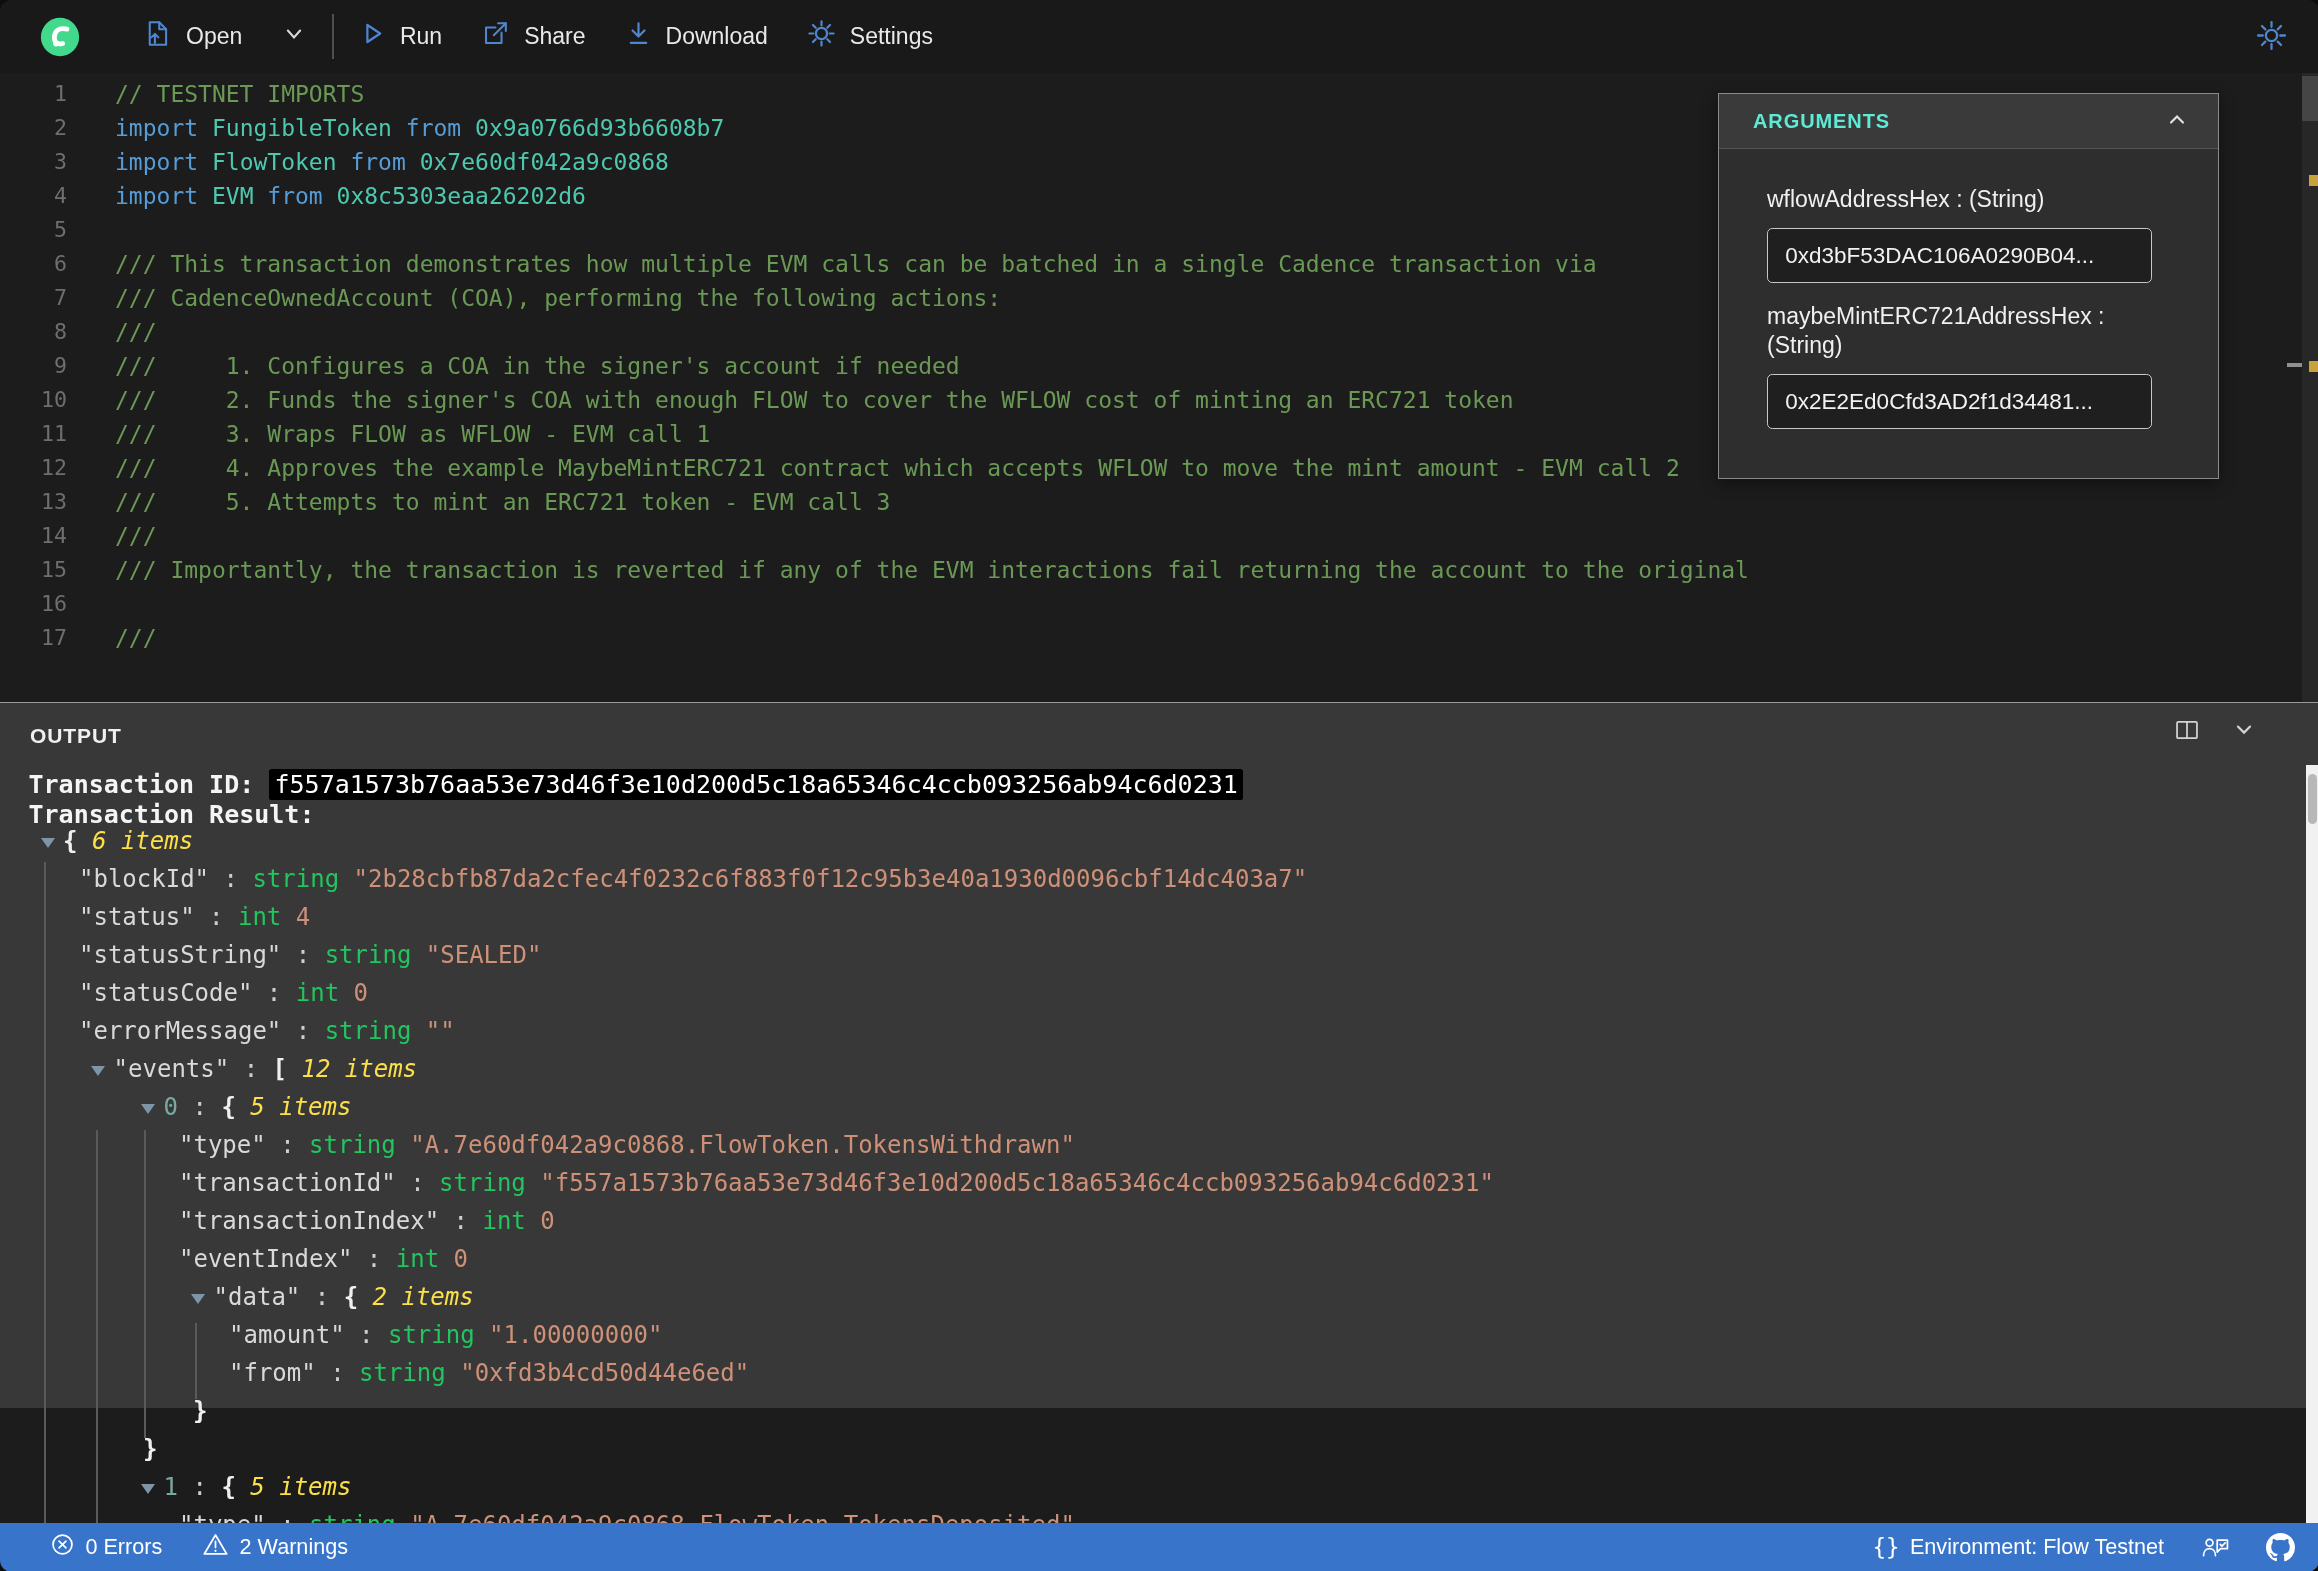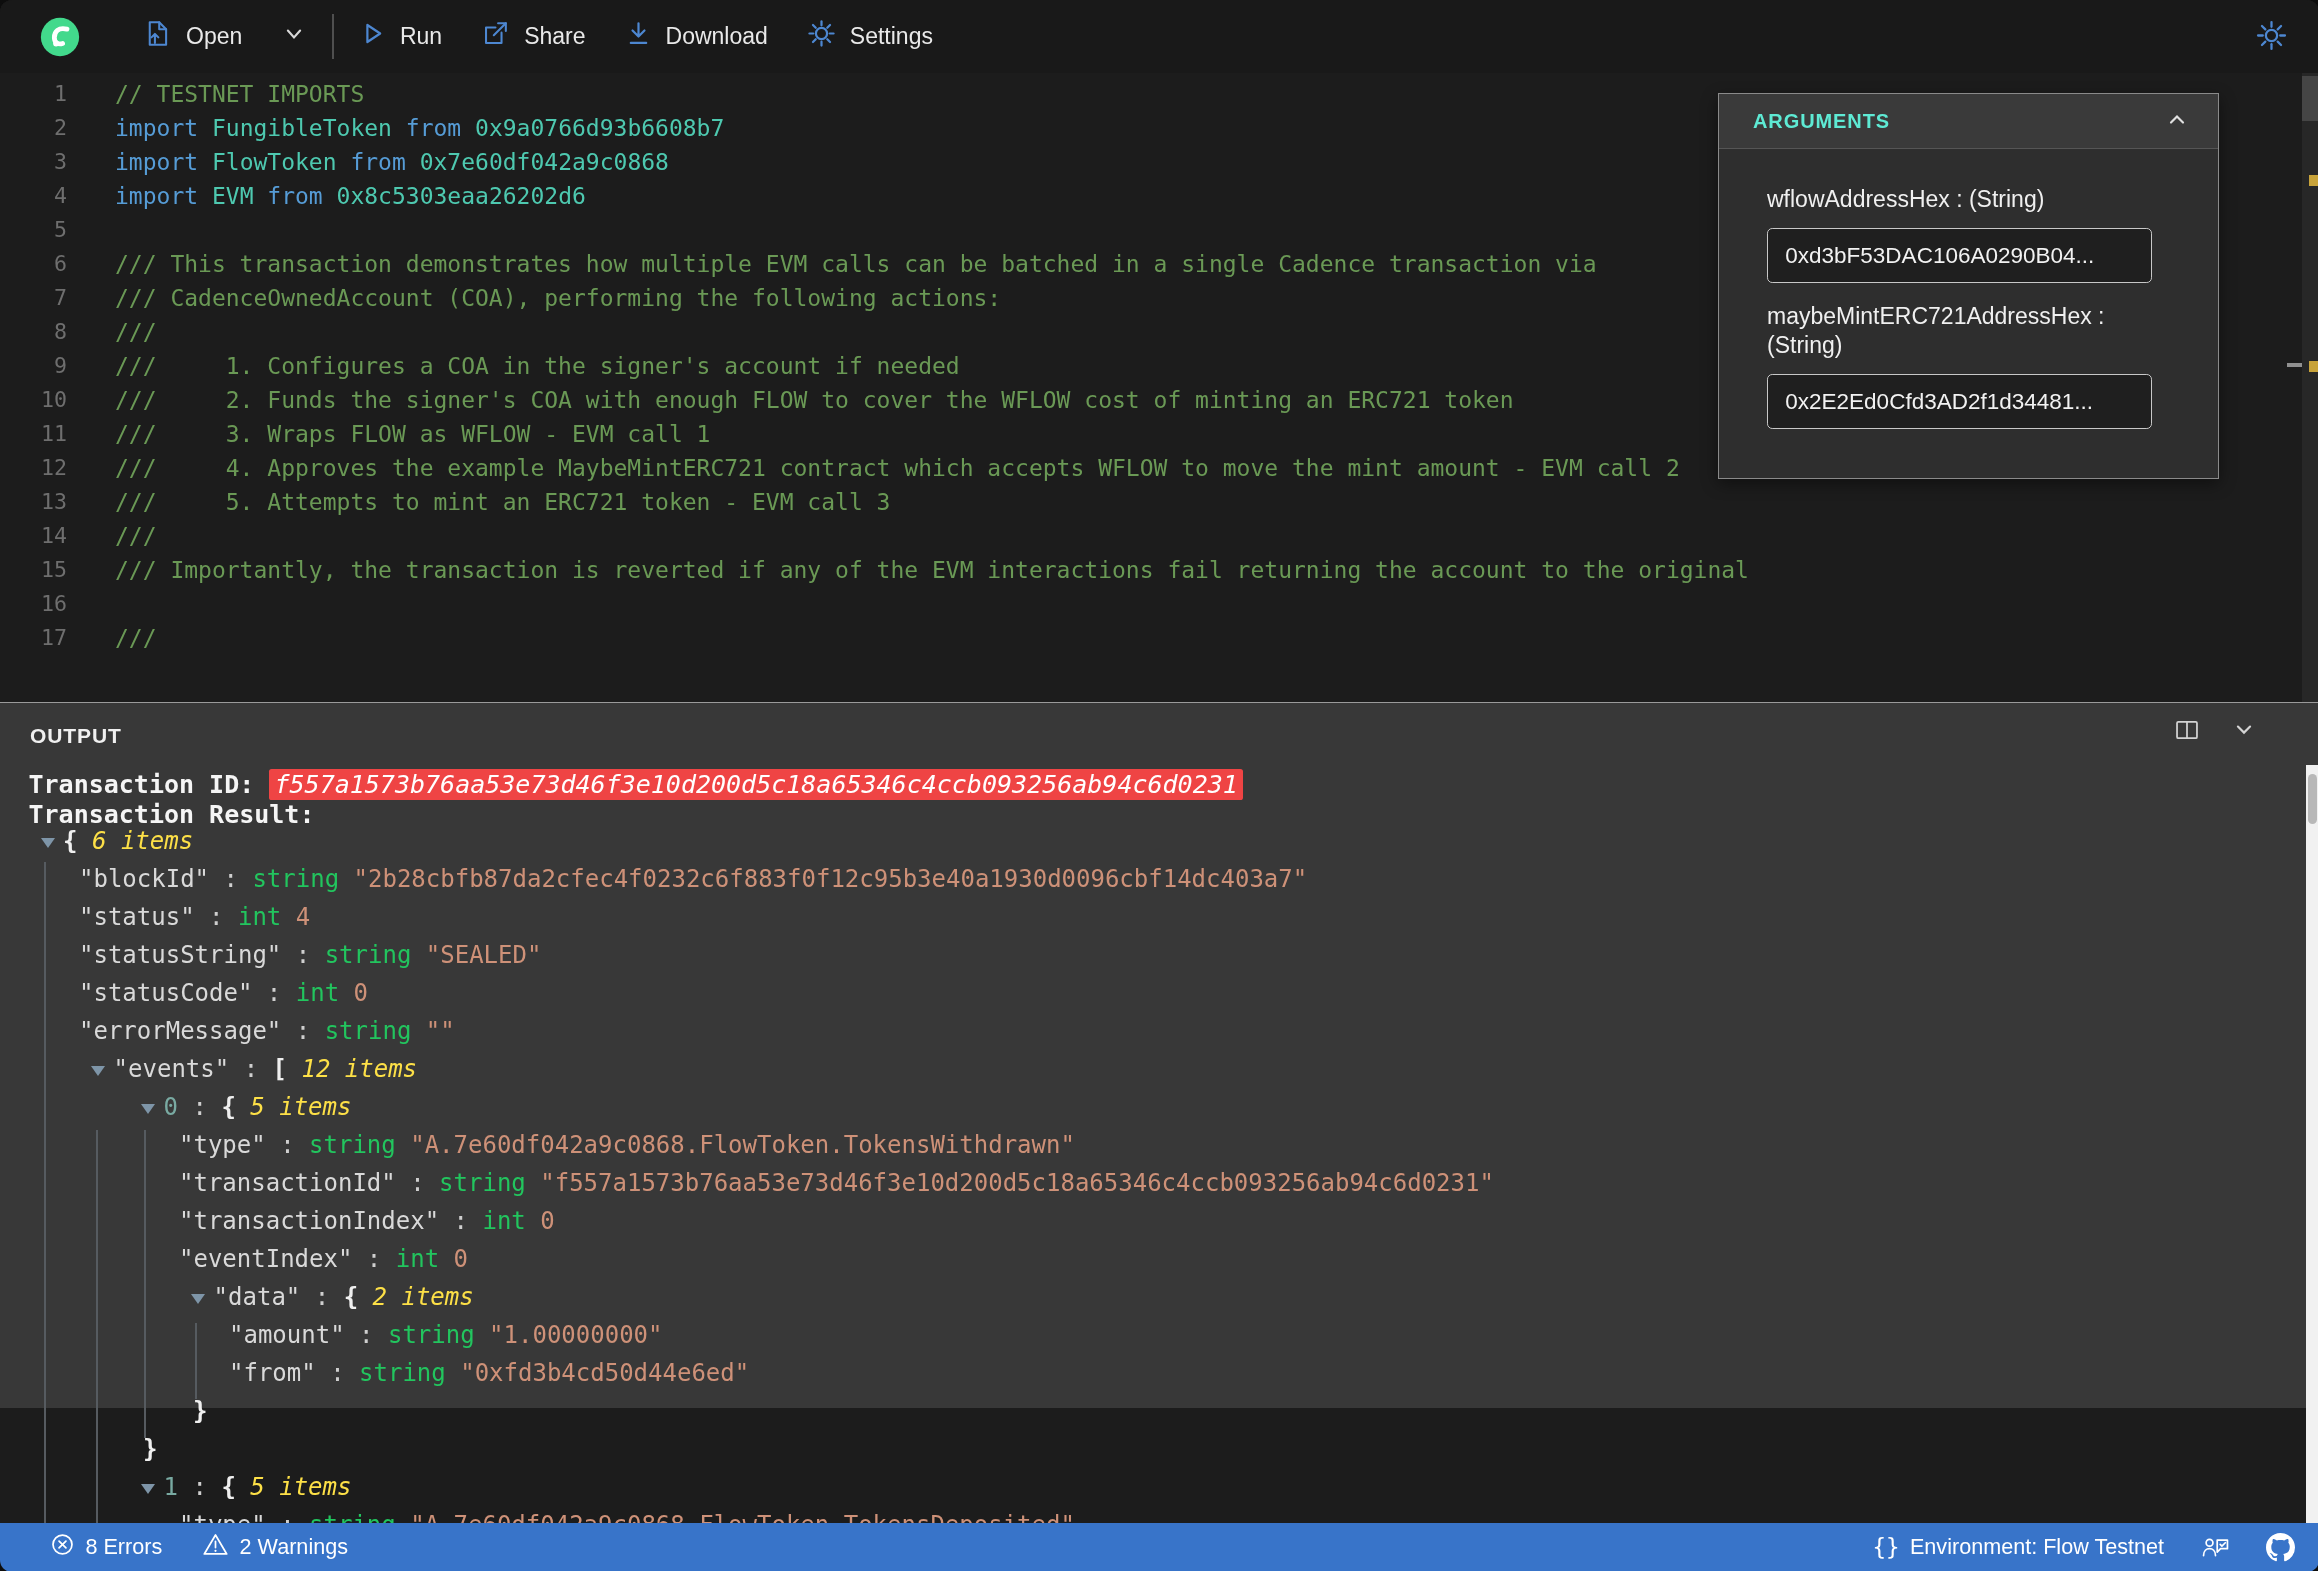--- a/index.html
+++ b/index.html
@@ -51,21 +51,21 @@
   .output{position:absolute;left:0;top:702px;width:100%;height:706px;background:#383838;
           border-top:1.7px solid #9a9a9a;box-sizing:border-box;
           font-family:"DejaVu Sans Mono",monospace;}
   .out-title{position:absolute;left:30px;top:21px;font-family:"Liberation Sans",sans-serif;
              font-size:21px;font-weight:bold;letter-spacing:0.9px;color:#f0f0f0;}
   .oh-btn{position:absolute;top:14px;background:none;border:none;cursor:pointer;padding:0;}
   .oh-split{right:119px;}
   .oh-chev{right:62px;}
   .txline{position:absolute;left:28.5px;top:66px;font-size:25px;line-height:31px;color:#f5f5f5;white-space:pre;}
   .txlabel{font-weight:bold;}
-  .sel{background:#ef4444;color:#ffffff;border-radius:2.6px;padding:0.9px 5.2px;font-style:italic;}
+  .sel{background:#000000;color:#ffffff;border-radius:2.6px;padding:0.9px 5.2px;}
   .resline{position:absolute;left:28.5px;top:97px;font-size:25px;font-weight:bold;color:#f5f5f5;}
   .tree{position:absolute;left:0;top:119px;width:2291px;height:702px;overflow:hidden;font-size:24px;}
   .trow{height:38px;display:flex;align-items:center;white-space:pre;}
   .tri{width:0;height:0;border-left:7.8px solid transparent;border-right:7.8px solid transparent;
        border-top:10.4px solid #7e95a8;margin:3.5px 8.6px 0 12px;flex:0 0 auto;cursor:pointer;}
   .tk-key{color:#d9d9d9;}
   .tk-pun{color:#cfcfcf;}
   .tk-typ{color:#22c55e;}
   .tk-str{color:#ce9178;}
   .tk-items{color:#fde047;font-style:italic;}
@@ -277,21 +277,21 @@
 
   <div class="statusbar">
     <div class="sitem">
       <span>
         <svg width="25" height="25" viewBox="0 0 29 29" fill="none" stroke="#ffffff" stroke-width="2" stroke-linecap="round">
           <circle cx="14.5" cy="14.5" r="11"></circle>
           <line x1="10.5" y1="10.5" x2="18.5" y2="18.5"></line>
           <line x1="18.5" y1="10.5" x2="10.5" y2="18.5"></line>
         </svg>
       </span>
-      <span>8 Errors</span>
+      <span>0 Errors</span>
     </div>
     <div class="sitem">
       <span>
         <svg width="27" height="25" viewBox="0 0 31 29" fill="none" stroke="#ffffff" stroke-width="2" stroke-linejoin="round" stroke-linecap="round">
           <path d="M15.5 3.5 L28.5 25.5 H2.5 Z"></path>
           <line x1="15.5" y1="11" x2="15.5" y2="18"></line>
           <circle cx="15.5" cy="21.8" r="1.3" fill="#ffffff" stroke="none"></circle>
         </svg>
       </span>
       <span>2 Warnings</span>

